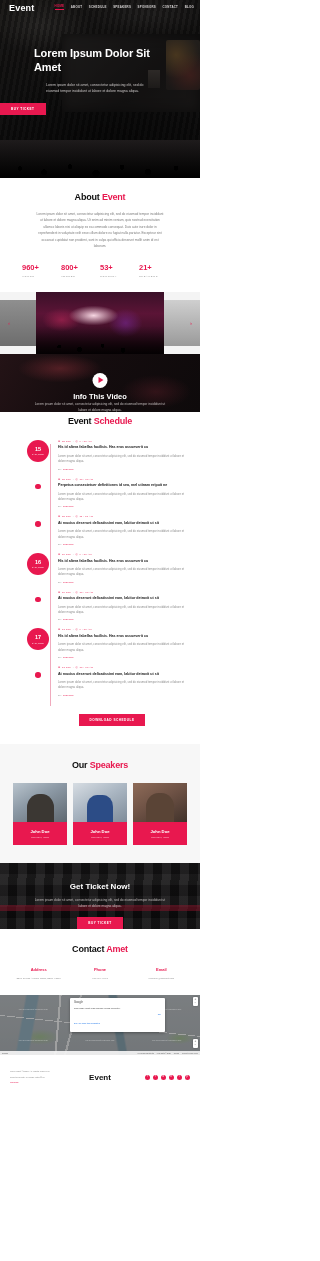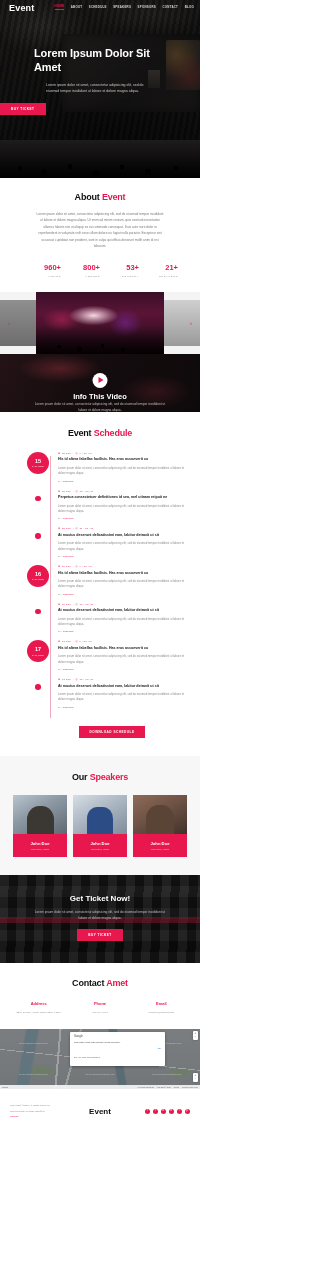--- a/index.html
+++ b/index.html
@@ -113,21 +113,21 @@
     letter-spacing:-.2px;
   }
   .sec-title .hl { color:#e8184f; }
   .lead {
     font-size:3.2px; line-height:2.0; color:#7a7a7a; text-align:center;
     padding:0 28px; margin-top:9px;
   }
 
   
   .counters { display:flex; margin-top:14px; padding:0 14px; }
-  .counter { flex:1; text-align:right; }
+  .counter { flex:1; text-align:left; }
   .counter .num { color:#e8184f; font-size:7.5px; font-weight:700; }
   .counter .lbl {
     font-size:2.5px; color:#8d8d8d; letter-spacing:.7px;
     text-transform:uppercase; margin-top:2.5px;
   }
 
   
   .gallery { height:62px; position:relative; background:#f4f4f4; overflow:hidden; }
   .g-side { position:absolute; top:8px; bottom:8px; width:52px; background:#9c9c9c; }
   .g-side.l { left:-14px; background:linear-gradient(#8f8f8f,#6d6d6d); }
@@ -179,21 +179,21 @@
   .video-title {
     position:absolute; left:0; right:0; top:38px; text-align:center;
     color:#fff; font-size:7.5px; font-weight:700; z-index:3;
   }
   .video-sub {
     position:absolute; left:0; right:0; top:47px; text-align:center;
     color:#c2bdbd; font-size:3.2px; line-height:1.9; padding:0 34px; z-index:3;
   }
 
   
-  .schedule { background:#fff; padding:16px 0 18px; position:relative; }
+  .schedule { background:#fff; padding:4px 0 18px; position:relative; }
   .sch-wrap { position:relative; margin-top:14px; padding-left:38px; padding-right:14px; }
   .sch-line {
     position:absolute; left:50px; top:4px; bottom:20px; width:1.3px;
     background:#f0aabd;
   }
   .sch-row { position:relative; min-height:20px; margin-bottom:7px; padding-left:20px; }
   .sch-badge {
     position:absolute; left:-11px; top:0; width:22px; height:22px; border-radius:50%;
     background:#e8184f; color:#fff; display:flex; flex-direction:column;
     align-items:center; justify-content:center; z-index:3; line-height:1;
@@ -246,21 +246,21 @@
     display:grid; grid-template-columns:repeat(4,1fr); gap:10px 4px;
     padding:0 14px; margin-top:15px;
   }
   .sp-logo {
     height:8px; display:flex; align-items:center; justify-content:center;
     color:#dadada; font-size:3.4px; font-weight:700; letter-spacing:.4px;
   }
 
   
   .ticket {
-    position:relative; height:88px; overflow:hidden;
+    position:relative; height:66px; overflow:hidden;
     background:linear-gradient(#1b1a1b,#0e0d0e);
   }
   .ticket:before{
     content:""; position:absolute; inset:0;
     background:
       repeating-linear-gradient(92deg, rgba(255,255,255,.05) 0 9px, rgba(0,0,0,.22) 9px 18px),
       repeating-linear-gradient(0deg, rgba(255,255,255,.03) 0 11px, rgba(0,0,0,.2) 11px 22px);
   }
   .ticket:after{
     content:""; position:absolute; left:0; right:0; top:42px; height:6px;

